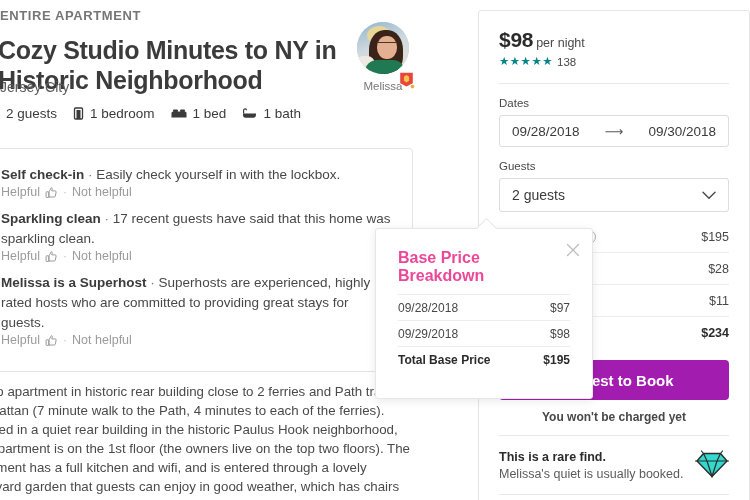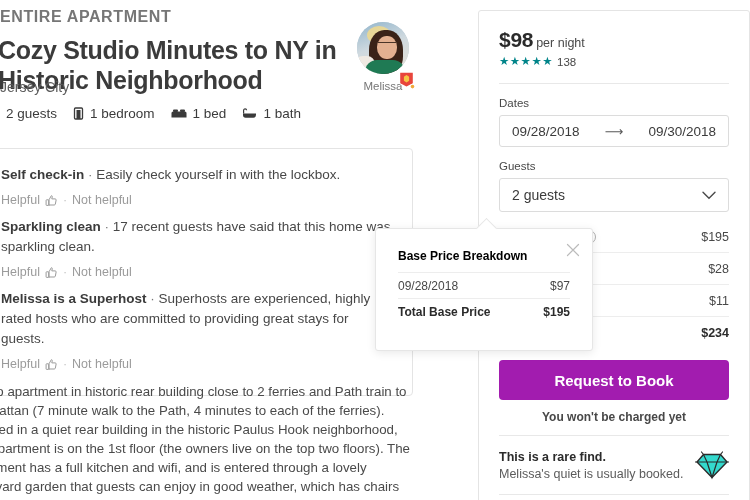--- a/index.html
+++ b/index.html
@@ -9,21 +9,21 @@
     font-family:"Liberation Sans","DejaVu Sans",sans-serif;
     color:#484848;
     -webkit-font-smoothing:antialiased;
   }
   #root{position:relative;width:750px;height:500px;overflow:hidden;}
 
   
   .left{position:absolute;left:-22px;top:0;width:462px;height:500px;}
 
   .eyebrow{
-    font-size:16px;font-weight:700;letter-spacing:.6px;
+    font-size:13px;font-weight:700;letter-spacing:.6px;
     color:#767676;text-transform:uppercase;
     position:absolute;left:22px;top:8px;white-space:nowrap;
   }
   .title{
     position:absolute;left:20px;top:18px;width:360px;
     font-size:25px;line-height:30px;font-weight:700;color:#3b3b3b;
     letter-spacing:-.3px;
   }
   .city{
     position:absolute;left:22px;top:79px;
@@ -66,21 +66,21 @@
   }
   .hcard-label{
     font-size:10.5px;font-weight:700;letter-spacing:.6px;color:#767676;
     text-transform:uppercase;margin-bottom:12px;
   }
   .hl{margin-bottom:2px;}
   .hl .txt{font-size:13.5px;line-height:20px;color:#484848;}
   .hl .txt b{font-weight:700;color:#3b3b3b;}
   .hl .txt .dot{color:#767676;}
   .hl .vote{
-    font-size:12.5px;color:#9b9b9b;margin-top:8px;margin-bottom:10px;
+    font-size:12.5px;color:#9b9b9b;margin-top:0;margin-bottom:10px;
     display:flex;align-items:center;gap:5px;
   }
   .hl .vote .sep{color:#c4c4c4;}
 
   .desc{
     position:absolute;left:-12px;top:382px;width:450px;
     font-size:13.3px;line-height:19px;color:#4a4a4a;
   }
 
   
@@ -131,21 +131,21 @@
   .cta{
     margin-top:12px;height:40px;background:#a21caf;border-radius:4px;
     color:#fff;font-size:15px;font-weight:700;
     display:flex;align-items:center;justify-content:center;
     cursor:pointer;border:none;width:100%;
     font-family:"Liberation Sans","DejaVu Sans",sans-serif;
   }
   .nocharge{text-align:center;font-size:12px;color:#484848;margin-top:10px;font-weight:700;}
 
   .rare{
-    display:flex;align-items:flex-end;justify-content:space-between;
+    display:flex;align-items:flex-start;justify-content:space-between;
     padding-top:14px;margin-top:11px;border-top:1px solid #e8e8e8;
   }
   .rare .t1{font-size:12.5px;font-weight:700;color:#2b2b2b;}
   .rare .t2{font-size:12.5px;color:#5b5b5b;margin-top:3px;}
 
   .report{
     margin-top:13px;padding-top:11px;border-top:1px solid #e8e8e8;
     display:flex;align-items:center;justify-content:center;gap:6px;
     font-size:12.5px;color:#767676;
   }
@@ -156,21 +156,21 @@
     background:#fff;border:1px solid #e6e6e6;border-radius:3px;
     box-shadow:0 2px 10px rgba(0,0,0,.09);
     box-sizing:border-box;padding:20px 22px 26px 22px;z-index:40;
   }
   .pop:before{
     content:"";position:absolute;left:103px;top:-8px;
     width:14px;height:14px;background:#fff;
     border-left:1px solid #e6e6e6;border-top:1px solid #e6e6e6;
     transform:rotate(45deg);
   }
-  .pop-title{font-size:12px;font-weight:700;color:#000000;padding-bottom:9px;}
+  .pop-title{font-size:16px;font-weight:700;color:#ec4899;padding-bottom:9px;}
   .pop-row{
     display:flex;align-items:center;justify-content:space-between;
     font-size:12px;color:#484848;height:25px;border-top:1px solid #ededed;
   }
   .pop-row.tot{font-weight:700;color:#2b2b2b;gap:31px;}
   .pop-close{
     position:absolute;right:12px;top:14px;width:14px;height:14px;
     cursor:pointer;opacity:.45;
   }
   svg{display:block;}
@@ -389,19 +389,23 @@
     <div class="pop-close">
       <svg width="14" height="14" viewBox="0 0 14 14">
           <path d="M1.5 1.5l11 11M12.5 1.5l-11 11" stroke="#6b6b6b" stroke-width="1.2" stroke-linecap="round"></path>
         </svg>
     </div>
     <div class="pop-title">Base Price Breakdown</div>
     <div class="pop-row">
       <span>09/28/2018</span>
       <span>$97</span>
     </div>
+    <div class="pop-row">
+      <span>09/29/2018</span>
+      <span>$98</span>
+    </div>
     <div class="pop-row tot">
       <span>Total Base Price</span>
       <span>$195</span>
     </div>
   </div>
 
 </div>
 
 </body></html>

